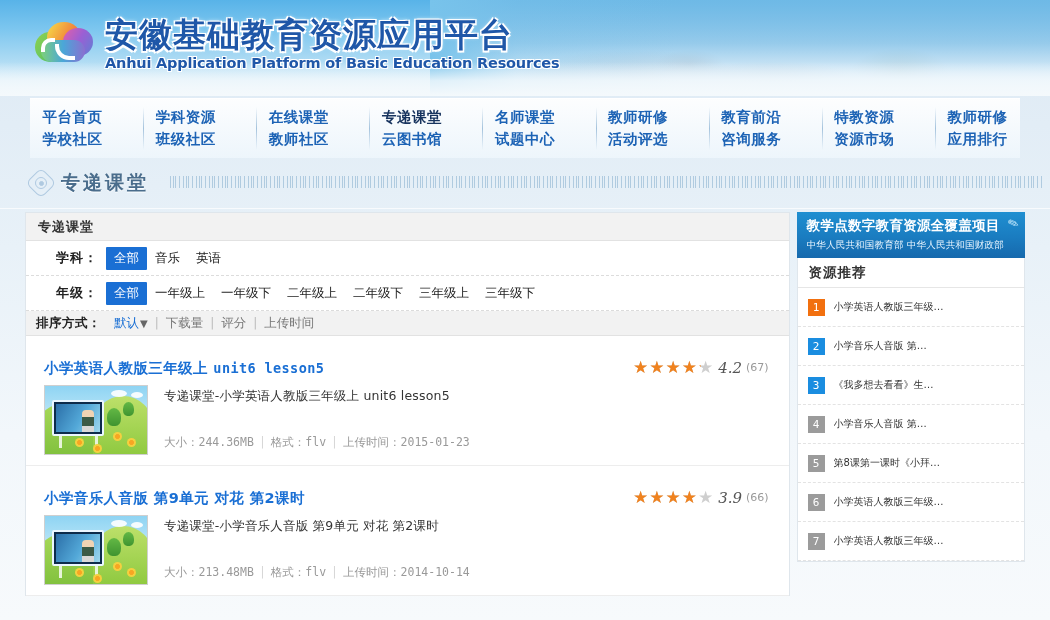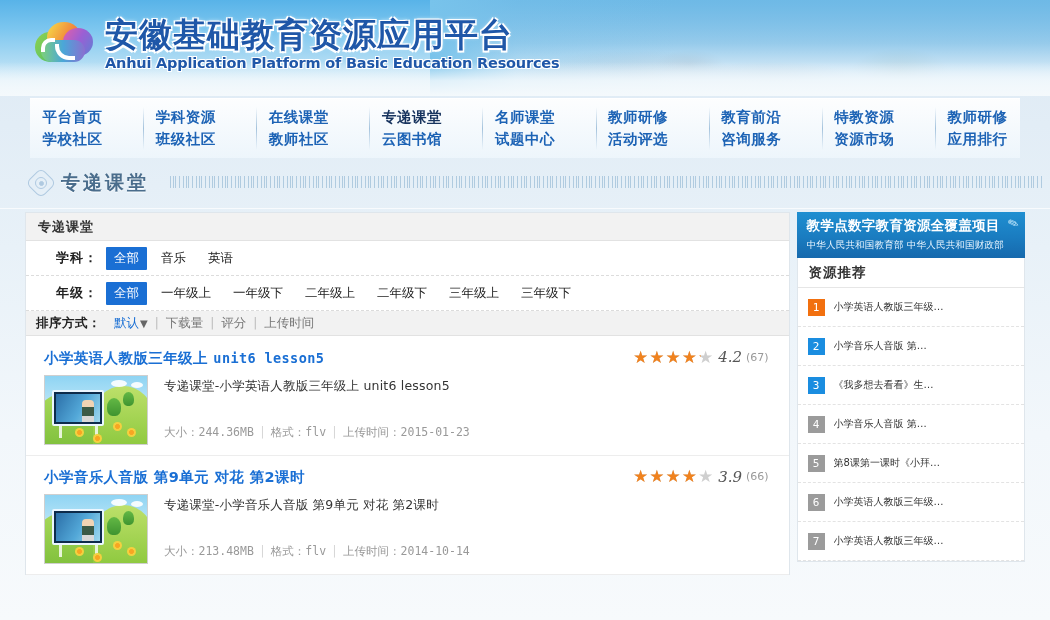--- a/index.html
+++ b/index.html
@@ -125,40 +125,40 @@
   .filter-row{
     display:flex; align-items:center; height:35px; padding-left:10px;
     border-bottom:1px dashed #dcdcdc;
   }
   .filter-row:nth-of-type(3){ border-bottom:1px solid #e6e6e6; }
   .filter-label{
     width:62px; text-align:right; font-size:13px; font-weight:bold; color:#222;
     margin-right:8px; letter-spacing:1px;
   }
   .chip{
-    font-size:12.5px; color:#222; padding:3px 8px; margin-right:6px; cursor:pointer;
+    font-size:12.5px; color:#222; padding:3px 8px; margin-right:0; cursor:pointer;
     white-space:nowrap; border-radius:1px;
   }
   .chip.on{ background:#1a6fd4; color:#fff; font-weight:normal; }
 
   .sort-row{
     height:25px; background:#f2f2f2; border-bottom:1px solid #e2e2e2;
     display:flex; align-items:center; padding-left:10px; gap:0;
   }
   .sort-label{ font-size:12.5px; font-weight:bold; color:#222; margin-right:6px; letter-spacing:.5px; }
   .sort-opt{ font-size:12.5px; color:#777; cursor:pointer; padding:0 7px; }
   .sort-opt.on{ color:#1a6fd4; }
   .sort-arrow{ color:#666; font-size:10px; margin-left:1px; }
   .sort-sep{ color:#bbb; font-size:12px; }
 
   
   .item{ padding:12px 14px 10px 18px; border-bottom:1px solid #ededed; position:relative; }
   .item-title-row{ display:flex; align-items:baseline; justify-content:space-between; }
   .item-title{
-    font-size:14.5px; font-weight:bold; color:#1a6fd4; cursor:pointer; letter-spacing:.4px;
+    font-size:14.5px; font-weight:bold; color:#1a6fd4; cursor:pointer; letter-spacing:.4px;margin-top:11px;
   }
   .item-title .mono{ font-family:"DejaVu Sans Mono","Liberation Mono",monospace; font-size:13.5px; }
   .rating{ display:flex; align-items:center; gap:4px; flex-shrink:0; padding-right:6px;}
   .stars{ position:relative; font-size:17px; line-height:1; letter-spacing:1px;
           font-family:"DejaVu Sans",sans-serif; white-space:nowrap; }
   .stars .bg{ color:#cfcfcf; }
   .stars .fg{ position:absolute; left:0; top:0; color:#f0821e; overflow:hidden; white-space:nowrap; }
   .score{ font-size:15px; color:#555; font-style:italic; font-family:"DejaVu Serif","Liberation Serif",serif; }
   .count{ font-size:11px; color:#999; }
   .item-body{ display:flex; margin-top:7px; }

